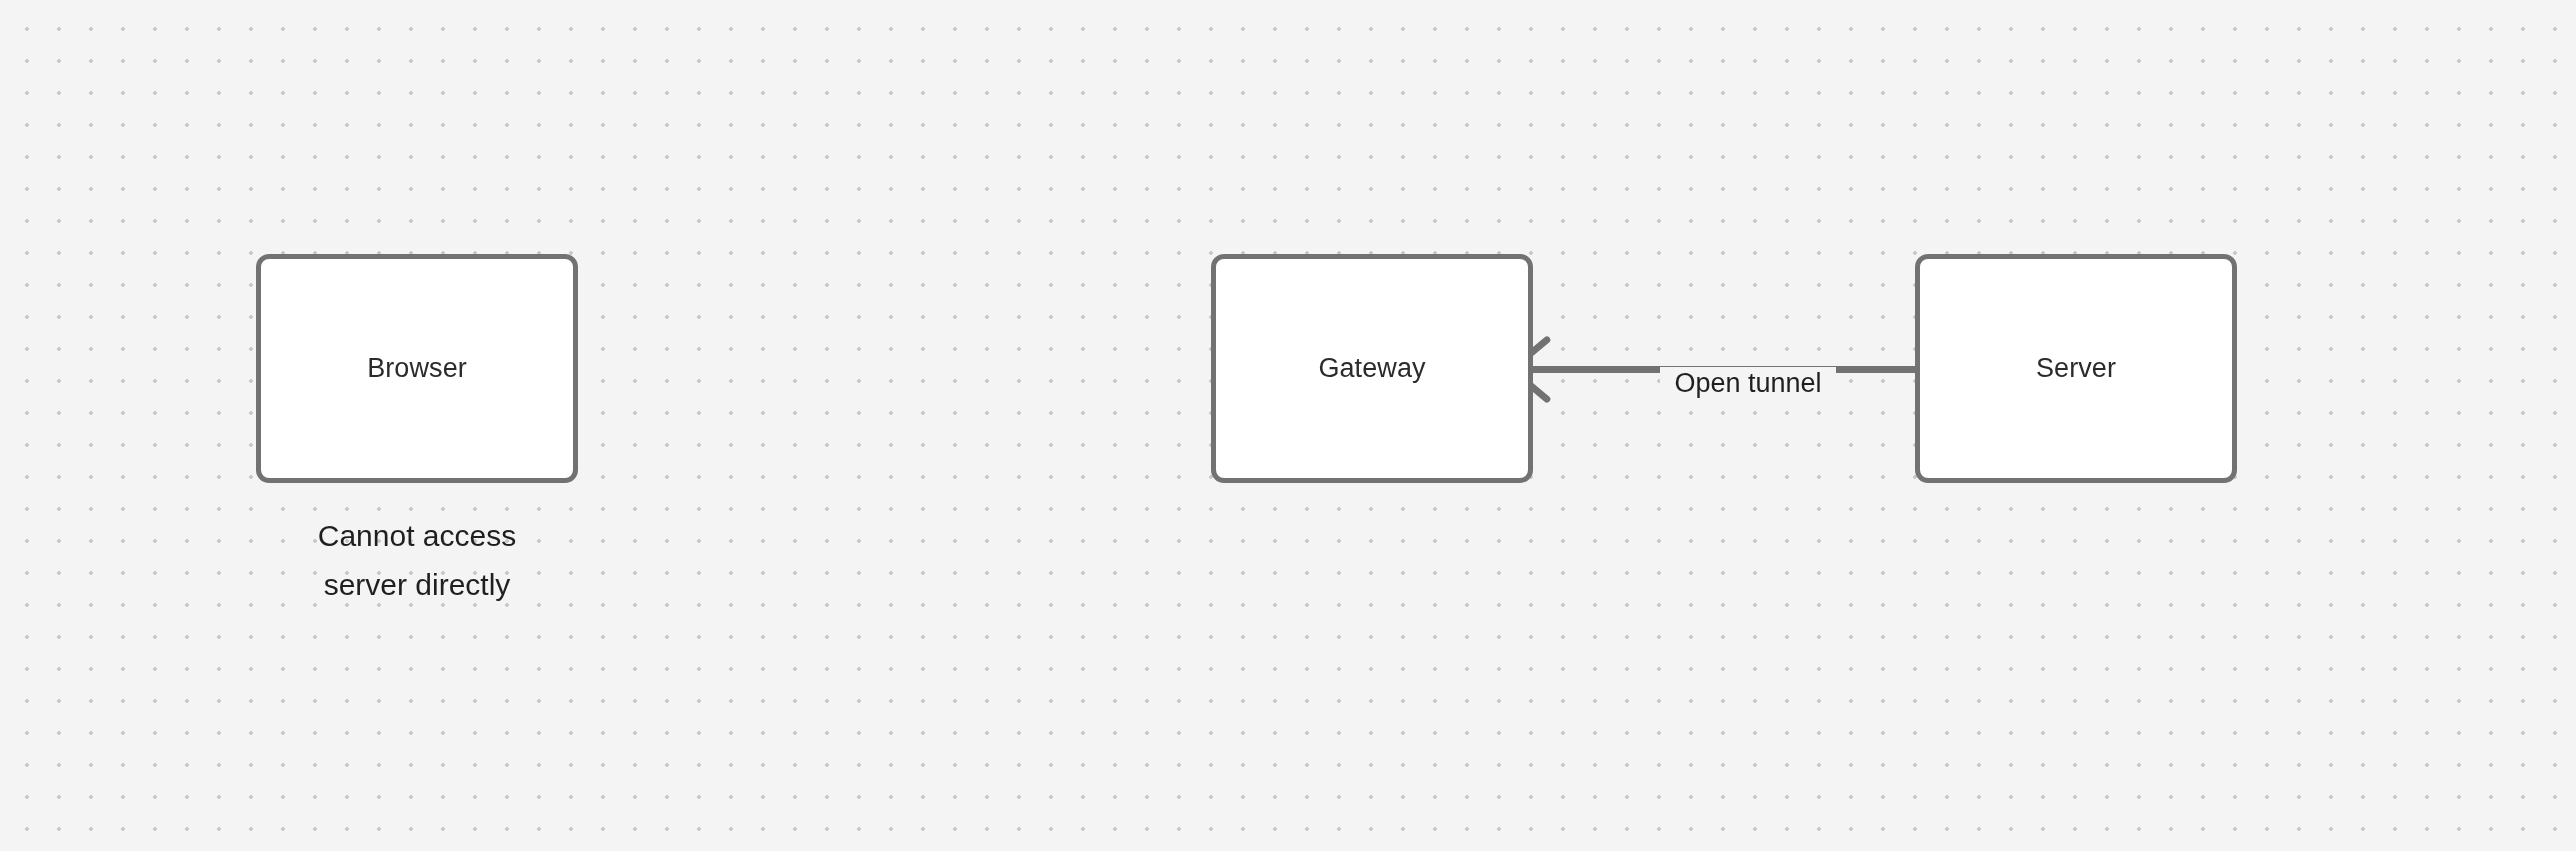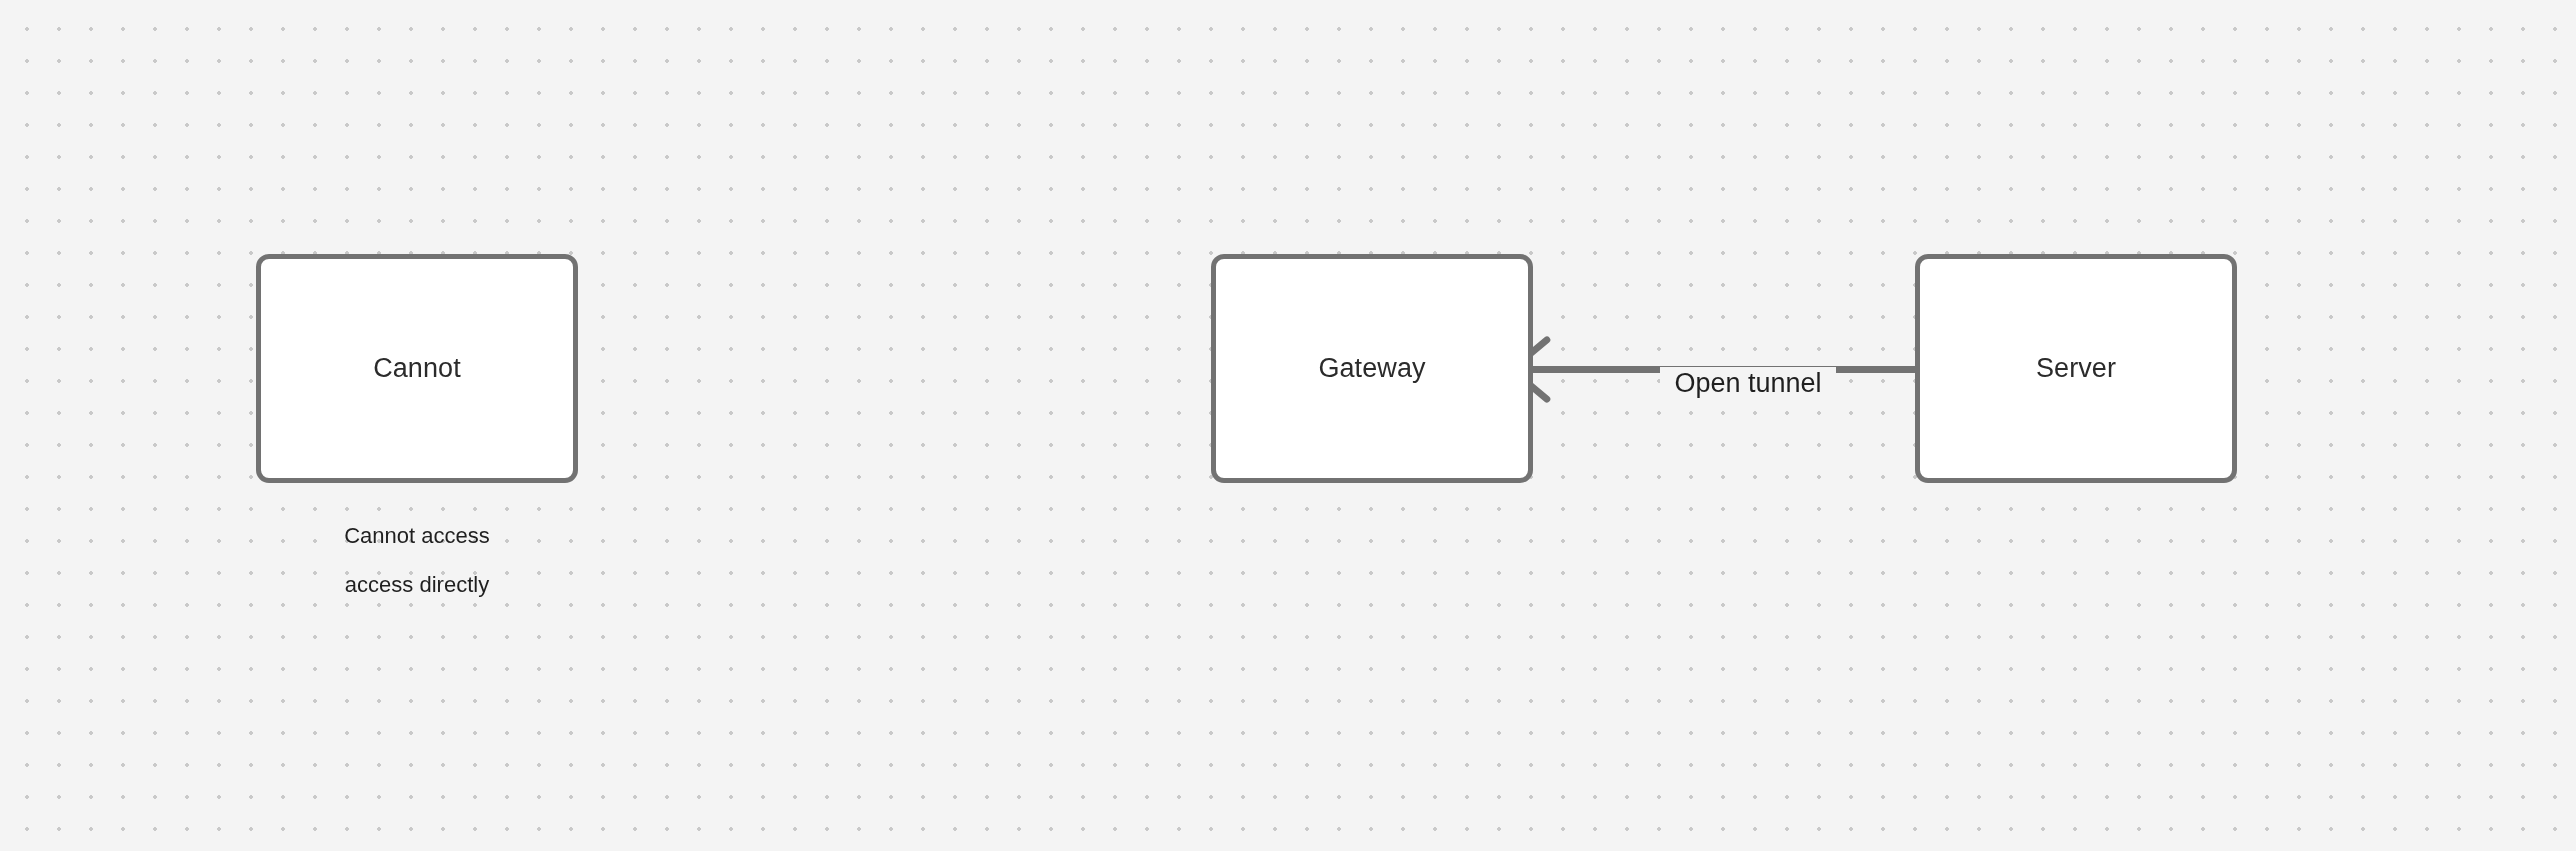--- a/index.html
+++ b/index.html
@@ -52,21 +52,21 @@
   #node-gateway { left: 1211px; top: 254px; }
   #node-server  { left: 1915px; top: 254px; }
 
   
   .caption {
     position: absolute;
     left: 256px;
     top: 511px;
     width: 322px;
     text-align: center;
-    font-size: 22px;
+    font-size: 30px;
     line-height: 49px;
     color: #1f1f1f;
     z-index: 3;
   }
   .caption-line { display: block; white-space: nowrap; }
 
   
   #edge-open-tunnel {
     position: absolute;
     left: 1497px;
@@ -103,26 +103,26 @@
     white-space: nowrap;
     margin-top: 28px;
   }
 </style>
 </head>
 <body>
 
 <div id="canvas">
 
   <div class="node" id="node-browser">
-    <span class="node-label">Cannot</span>
+    <span class="node-label">Browser</span>
   </div>
 
   <div class="caption">
     <span class="caption-line">Cannot access</span>
-    <span class="caption-line">access directly</span>
+    <span class="caption-line">server directly</span>
   </div>
 
   <div class="node" id="node-gateway">
     <span class="node-label">Gateway</span>
   </div>
 
   <div class="node" id="node-server">
     <span class="node-label">Server</span>
   </div>
 

